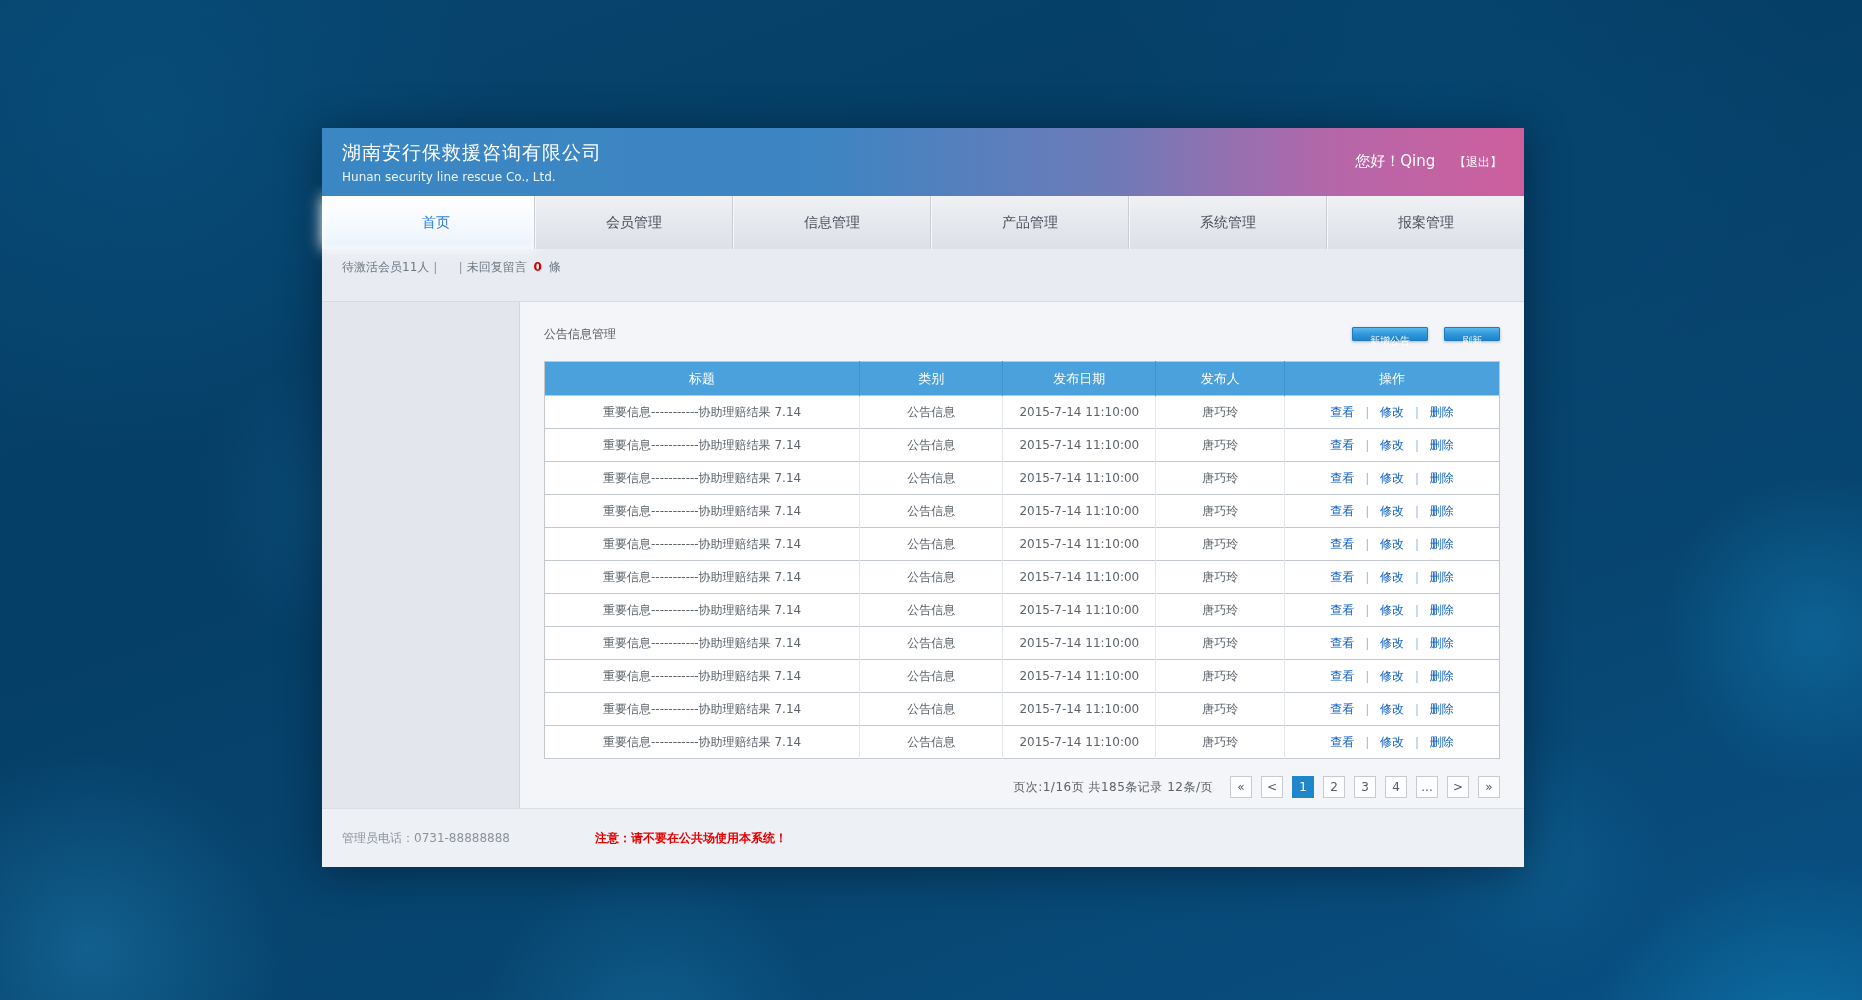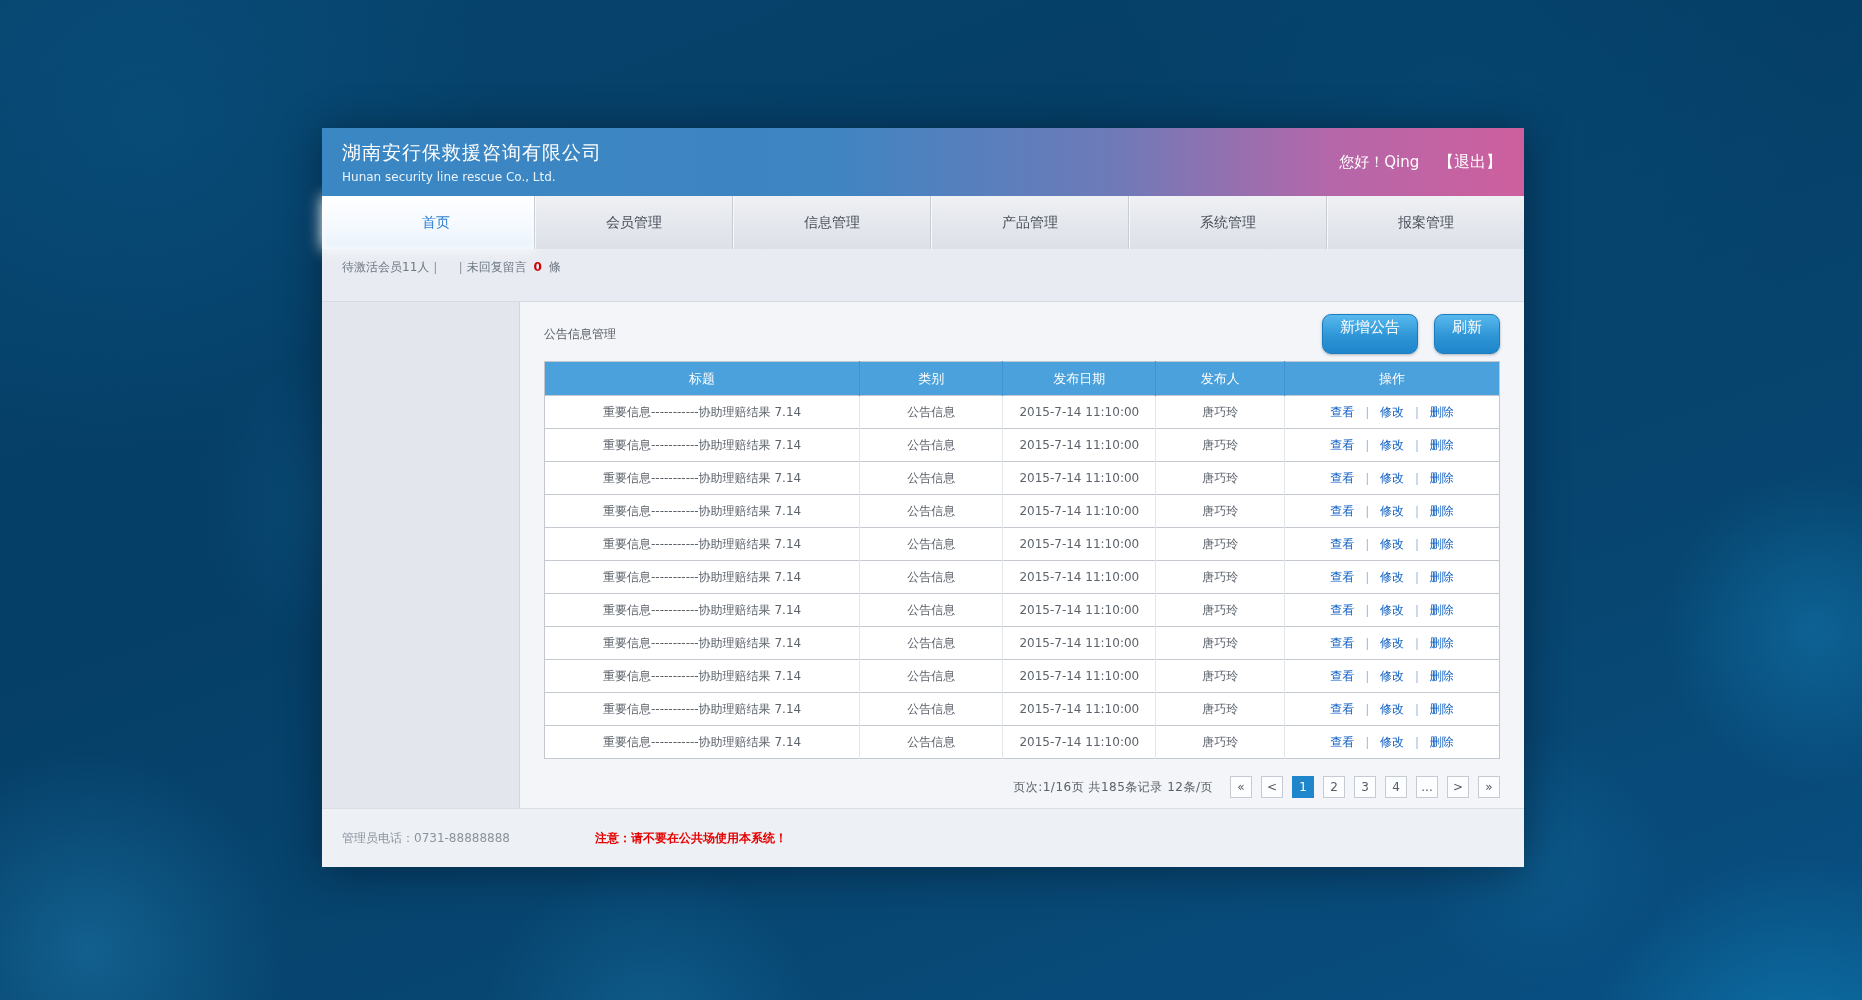--- a/index.html
+++ b/index.html
@@ -25,21 +25,21 @@
   }
   
   .hd {
     height:68px; position:relative;
     background:linear-gradient(90deg,#3a87c3 0%,#3e85c2 42%,#6f7ab8 66%,#b567a9 84%,#ce5f9e 100%);
   }
   .hd-left { position:absolute; left:20px; top:12px; color:#fff; }
   .hd-title { font-size:19px; font-weight:normal; letter-spacing:1px; }
   .hd-sub { font-size:12px; color:#e9f3fb; margin-top:4px; }
   .hd-right { position:absolute; right:22px; top:24px; color:#fff; font-size:15px; }
-  .hd-right .logout { font-size:16px; margin-left:14px; cursor:pointer; }
+  .hd-right .logout { font-size:12px; margin-left:14px; cursor:pointer; }
   
   .nav { height:53px; display:flex; background:#dce0e6; }
   .tab {
     flex:1; display:flex; align-items:center; justify-content:center;
     font-size:14px; color:#4a505a; cursor:pointer;
     background:linear-gradient(180deg,#eff1f4 0%,#e3e6ec 60%,#dde1e7 100%);
     border-right:1px solid #c9cdd5; border-left:1px solid #f6f8fa;
   }
   .tab:first-child { border-left:none;padding-left:16px; }
   .tab:last-child { border-right:none; }
@@ -54,23 +54,23 @@
   }
   .infobar .red { color:#cc0000; font-weight:bold; padding:0 3px; }
   
   .contentrow { display:flex; height:506px; }
   .sidebar { width:198px; background:#e3e7ed; border-right:1px solid #d2d6dc; }
   .main { flex:1; background:#f3f5f8; padding:18px 24px 0 24px; }
   .toprow { display:flex; justify-content:space-between; align-items:center; margin-bottom:13px; height:28px; }
   .page-title { font-size:12px; color:#565c64; }
   .btns { display:flex; }
   .btn {
-    margin-left:16px; padding:0 17px; height:40px; line-height:25px;
+    margin-left:16px; padding:0 17px; height:14px; line-height:25px;
     background:linear-gradient(180deg,#58b9ee 0%,#2e95d6 55%,#1f85cb 100%);
-    border:1px solid #1d7cc0; border-radius:9px; color:#fff; font-size:15px;
+    border:1px solid #1d7cc0; border-radius:1px; color:#fff; font-size:10px;
     cursor:pointer; box-shadow:0 1px 3px rgba(0,30,60,.30);
   }
   
   table { width:100%; border-collapse:collapse; background:#fff; font-size:12px; border:1px solid #c3c8cf; }
   th {
     height:34px; background:#4ba1db; color:#fff; font-size:13px; font-weight:normal;
     border-right:1px solid #3d95d3;
   }
   th:last-child { border-right:none; }
   td {

